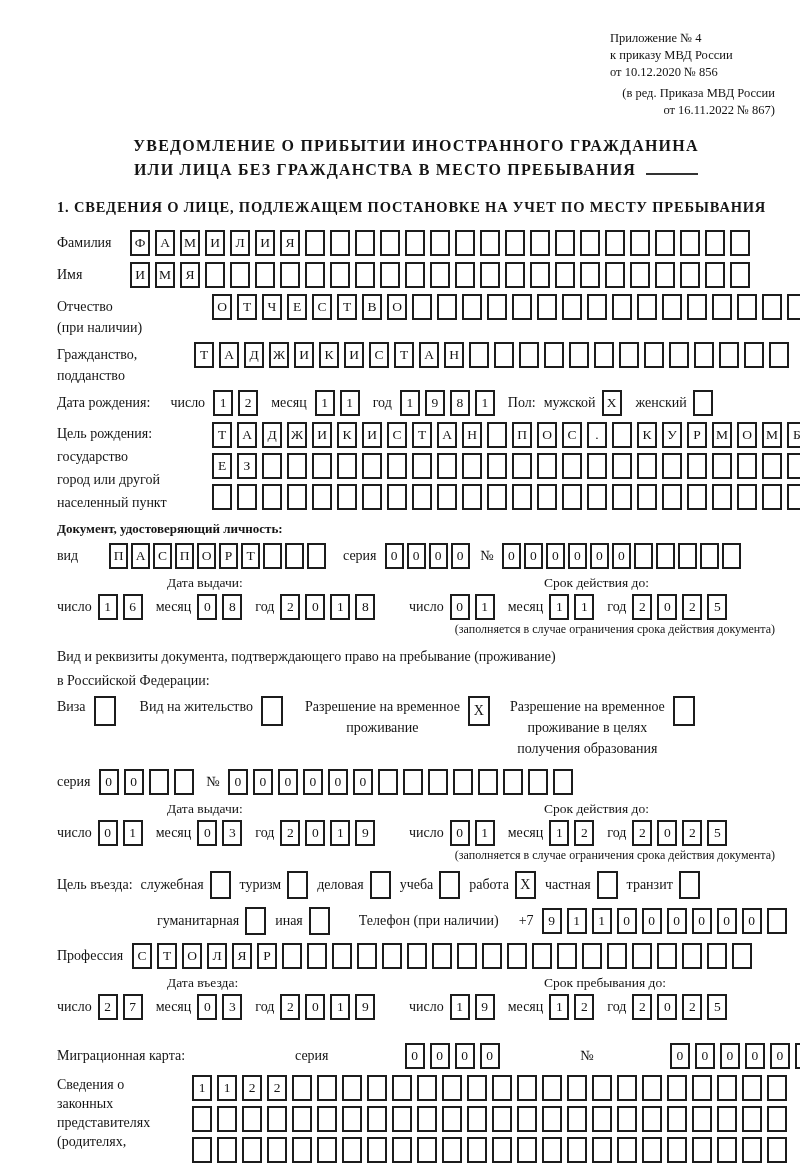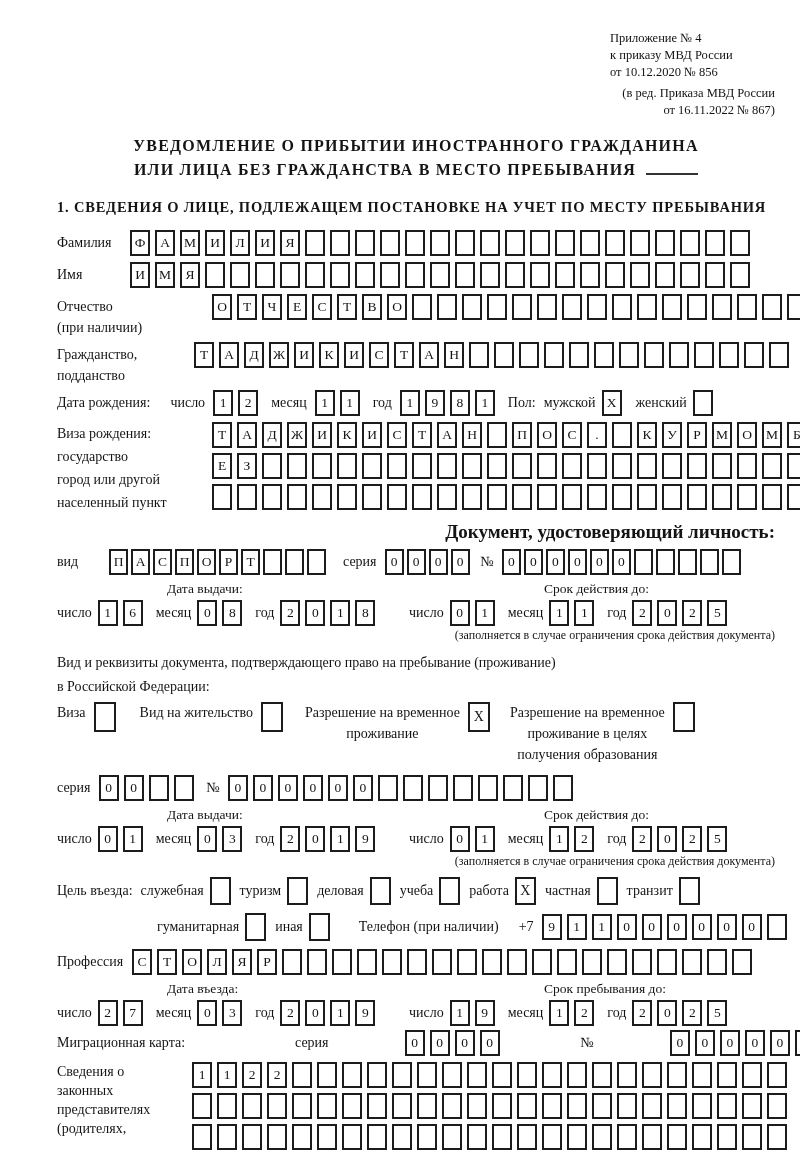--- a/index.html
+++ b/index.html
@@ -34,21 +34,21 @@
   .gap8{width:8px;flex:none;} .gap14{width:14px;flex:none;} .gap20{width:20px;flex:none;}
 
   
   .w-fam{width:73px;} .w-pat{width:110px;} .w-cit{width:92px;} .w-place{width:110px;} .w-rep{width:90px;}
 
   .stack{display:flex;flex-direction:column;}
   .stack .cellrow{margin-bottom:5px;}
   .linecol{line-height:23px;}
 
   
-  .doc-heading{text-align:right;font-weight:bold;font-size:19px;margin:2px 0 6px 0;}
+  .doc-heading{text-align:left;font-weight:bold;font-size:13px;margin:2px 0 6px 0;}
 
   
   .datesec{display:flex;margin-bottom:2px;align-items:center;}
   .datecol{flex:none;}
   .datecol.left{width:352px;}
   .dhead{font-size:13.5px;margin-bottom:3px;}
   .dhead.left{padding-left:110px;}
   .dhead.right{padding-left:135px;}
   .dategrp{display:flex;align-items:center;}
   .dategrp .lbl{margin-right:6px;}
@@ -253,21 +253,21 @@
       <span class="gap8"></span>
     <span class="lbl">мужской</span>
     <span class="cell cb">X</span>
     <span class="gap14"></span>
     <span class="lbl">женский</span>
     <span class="cell cb"></span>
   </div>
 
   <div class="row top" style="margin-top:4px;">
     <span class="lblcol w-place linecol">
-      <span style="display:block">Виза рождения:</span>
+      <span style="display:block">Цель рождения:</span>
       <span style="display:block">государство</span>
       <span style="display:block">город или другой</span>
       <span style="display:block">населенный пункт</span>
     </span>
     <span class="stack">
       <span class="cells cellrow">
           <span class="cell">Т</span>
           <span class="cell">А</span>
           <span class="cell">Д</span>
           <span class="cell">Ж</span>
@@ -683,21 +683,21 @@
         <span class="cells">
             <span class="cell">2</span>
             <span class="cell">0</span>
             <span class="cell">2</span>
             <span class="cell">5</span>
           </span>
       </div>
     </div>
   </div>
 
-  <div class="row" style="margin-top:4px;gap:34px;">
+  <div class="row" style="margin-top:23px;gap:34px;">
     <span class="lbl" style="width:150px">Миграционная карта:</span>
     <span class="gap20"></span>
     <span class="lbl">серия</span>
       <span class="gap8"></span>
     <span class="cells">
         <span class="cell">0</span>
         <span class="cell">0</span>
         <span class="cell">0</span>
         <span class="cell">0</span>
       </span>

